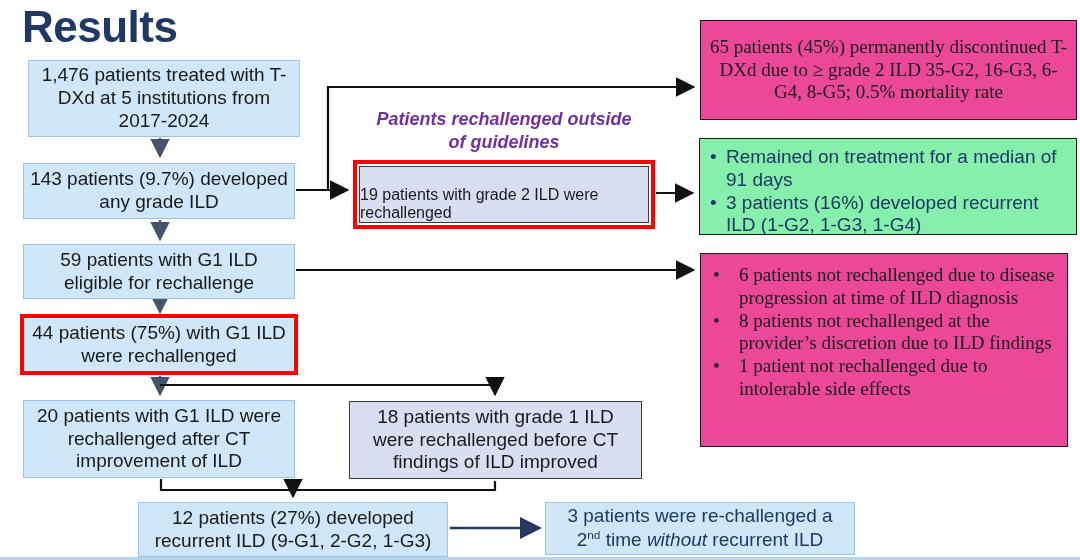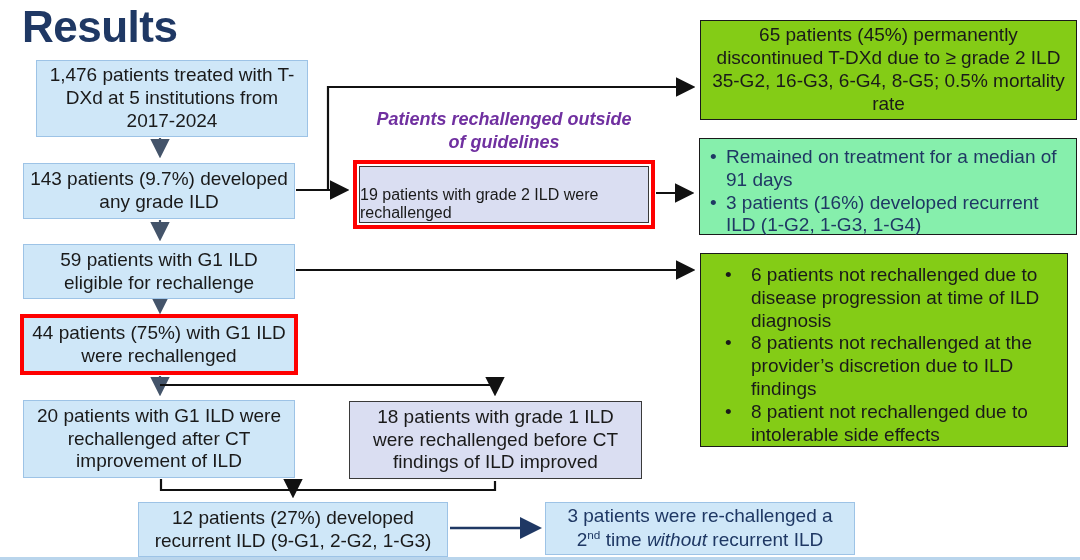--- a/index.html
+++ b/index.html
@@ -10,21 +10,21 @@
     color:#1a1a1a;
   }
   #connectors{position:absolute;left:0;top:0;width:1080px;height:560px;}
   .box{
     position:absolute; box-sizing:border-box;
     display:flex; align-items:center; justify-content:center;
     text-align:center; font-size:19px; line-height:1.2; padding:2px 6px;
   }
   .blue{ background:#cfe7f8; border:1.5px solid #9dc3e6; }
   .lav{ background:#dadef2; border:1.5px solid #3a3a3a; }
-  .whitebox{ background:#84cc16; border:1.6px solid #1a1a1a; }
+  .whitebox{ background:#ec4899; border:1.6px solid #1a1a1a;font-family:Liberation Serif, serif; }
   .redborder{ border:4px solid #fe0000; }
   .navytext{ color:#1f3864; }
   #title{
     position:absolute; left:22px; top:2px;
     font-size:44px; font-weight:bold; color:#1f3864; letter-spacing:-0.5px;
   }
   #purple-heading{
     position:absolute; left:343px; top:108px; width:322px;
     text-align:center; font-size:18px; font-weight:bold; font-style:italic;
     color:#7030a0; line-height:1.25;
@@ -36,21 +36,21 @@
   }
   #box-grade2-outer .lav{
     position:relative; flex:1; display:flex; align-items:flex-end; justify-content:center;
   }
   .bullets{ align-items:flex-start; justify-content:flex-start; text-align:left; }
   .bullets ul{ margin:0; padding:0; list-style:none; }
   .bullets li{ position:relative; text-align:left; line-height:1.2; }
   #box-remained{ padding:7px 6px 4px 8px; }
   #box-remained li{ padding-left:18px; }
   #box-remained li::before{ content:"\2022"; position:absolute; left:2px; }
-  #box-notrechallenged{ padding:10px 8px 4px 20px;justify-content:flex-end; }
+  #box-notrechallenged{ padding:10px 8px 4px 8px;justify-content:flex-end; }
   #box-notrechallenged li{ padding-left:30px; }
   #box-notrechallenged li::before{ content:"\2022"; position:absolute; left:4px; }
   #bottom-strip{
     position:absolute; left:0; bottom:0; width:1080px; height:3px;
     background:#b9d5ec;
   }
   sup{ font-size:0.62em; }
 </style>
 </head>
 <body>
@@ -83,21 +83,21 @@
     <path d="M450,528 H537" stroke="#1f3864" stroke-width="2.5" fill="none" marker-end="url(#ah-navy)"></path>
   </svg>
 
   <div id="title">Results</div>
 
   <div id="purple-heading">
     <div>Patients rechallenged outside</div>
     <div>of guidelines</div>
   </div>
 
-  <div class="box blue" style="left:36px; top:60px; width:272px; height:77px;">
+  <div class="box blue" style="left:28px; top:60px; width:272px; height:77px;">
     <span>1,476 patients treated with T-DXd at 5 institutions from 2017-2024</span>
   </div>
 
   <div class="box blue" style="left:23px; top:163px; width:272px; height:56px;">
     <span>143 patients (9.7%) developed any grade ILD</span>
   </div>
 
   <div class="box blue" style="left:23px; top:244px; width:272px; height:55px;justify-content:flex-end;">
     <span>59 patients with G1 ILD eligible for rechallenge</span>
   </div>
@@ -143,19 +143,19 @@
     <ul>
       <li>Remained on treatment for a median of 91 days</li>
       <li>3 patients (16%) developed recurrent ILD (1-G2, 1-G3, 1-G4)</li>
     </ul>
   </div>
 
   <div class="box whitebox bullets" id="box-notrechallenged" style="left:700px; top:253px; width:368px; height:194px;">
     <ul>
       <li>6 patients not rechallenged due to disease progression at time of ILD diagnosis</li>
       <li>8 patients not rechallenged at the provider’s discretion due to ILD findings</li>
-      <li>8 patient not rechallenged due to intolerable side effects</li>
+      <li>1 patient not rechallenged due to intolerable side effects</li>
     </ul>
   </div>
 
   <div id="bottom-strip"></div>
 
 </div>
 
 </body></html>

